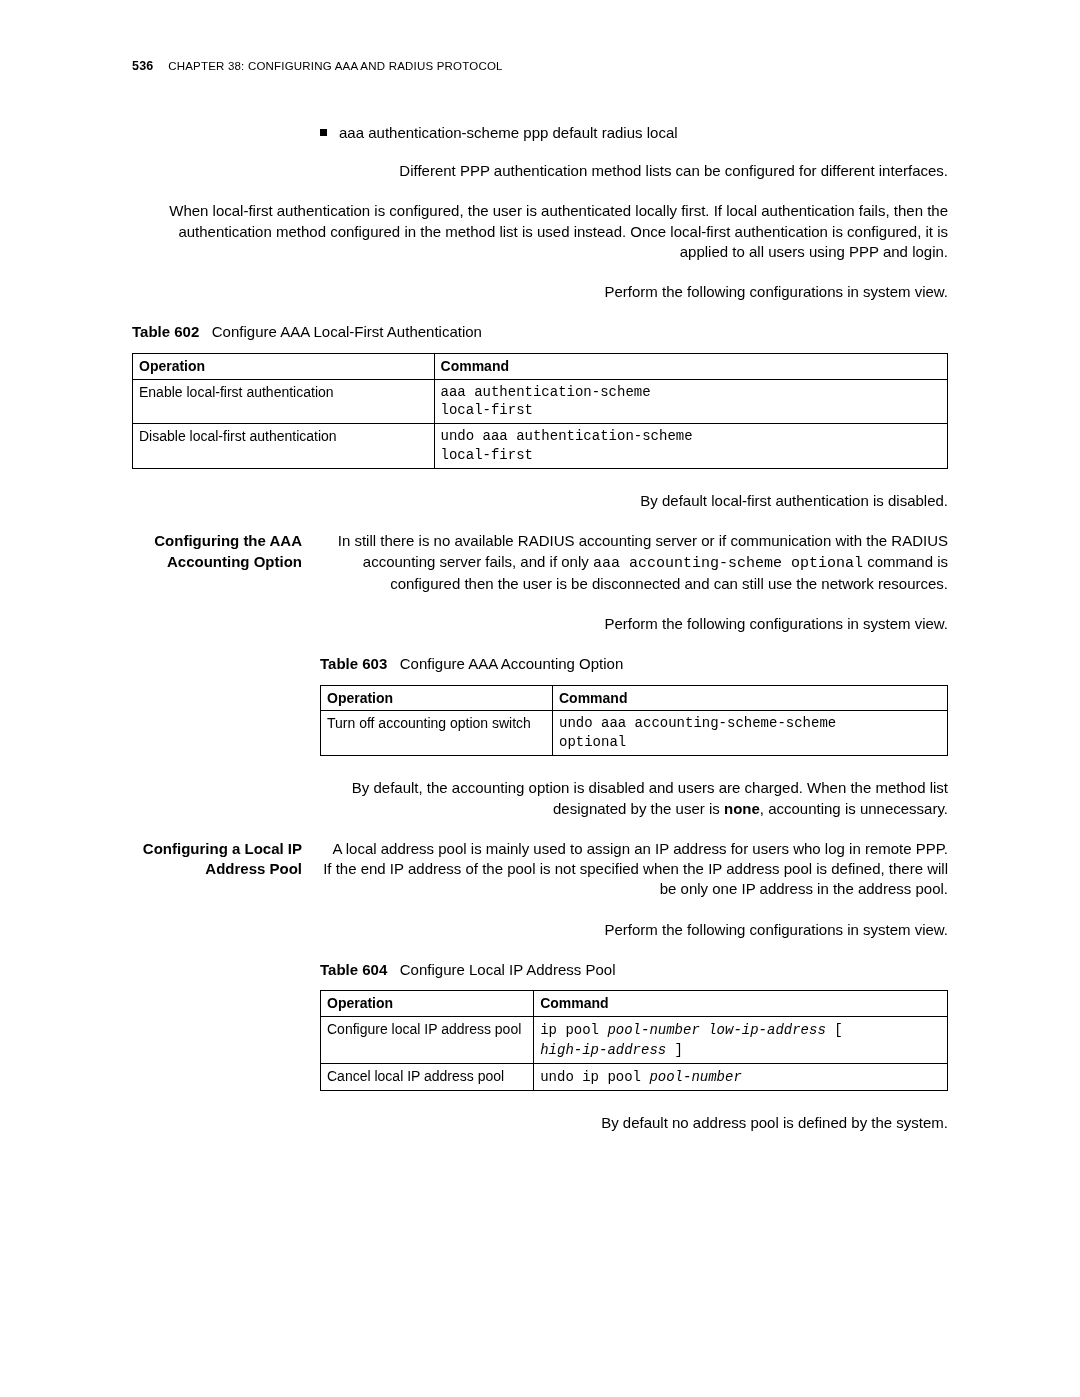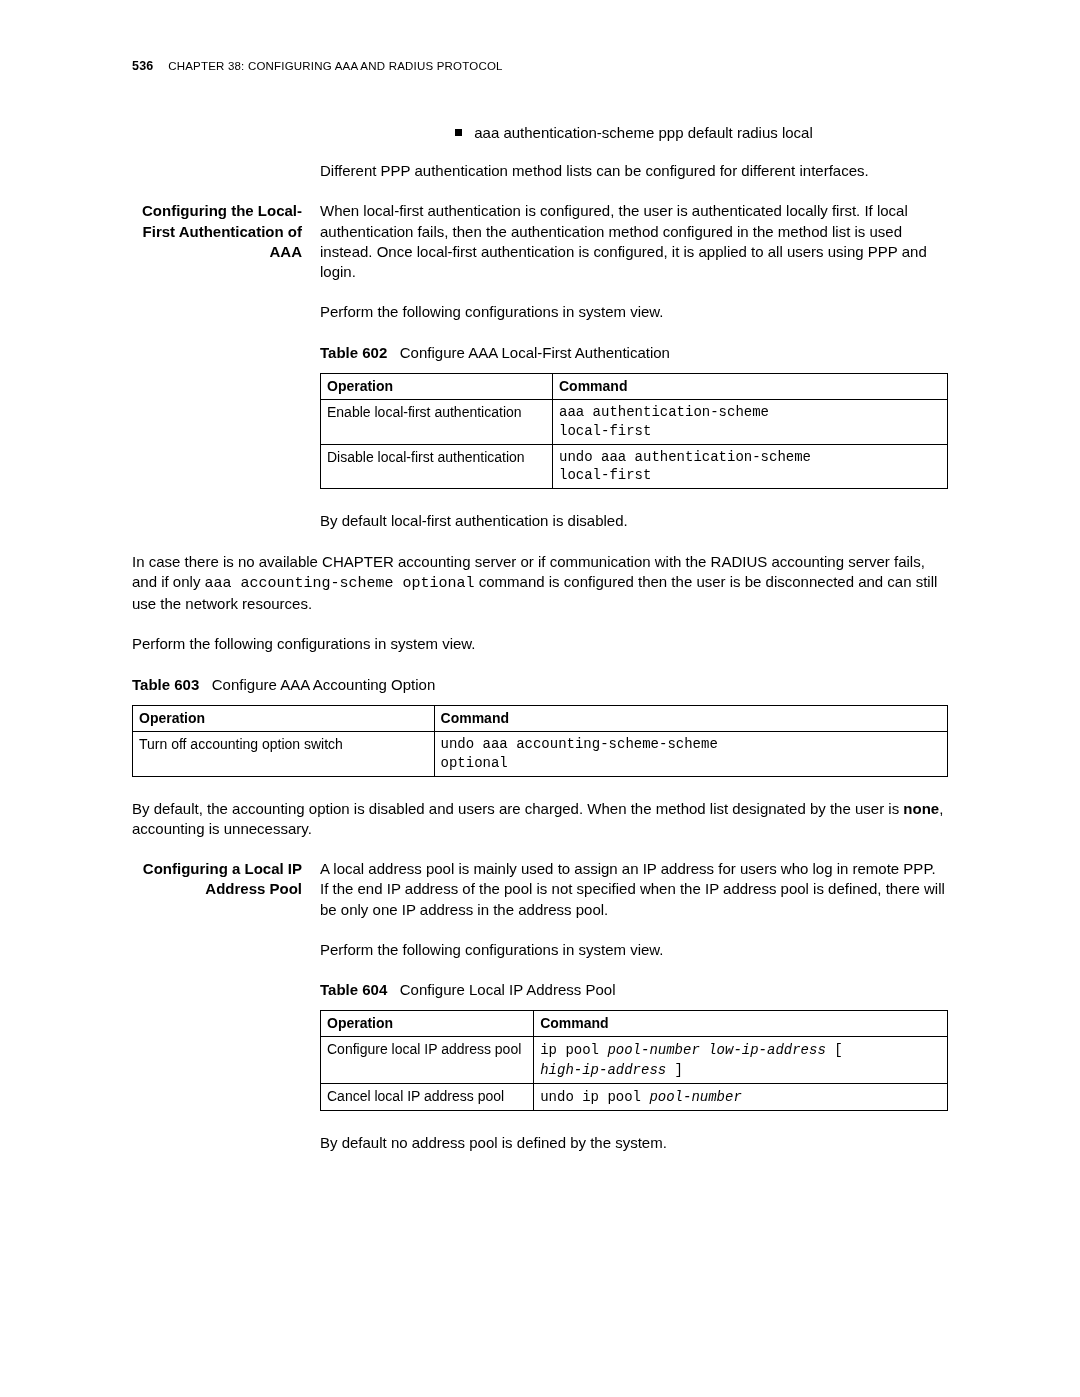--- a/index.html
+++ b/index.html
@@ -36,27 +36,27 @@
     text-align: right;
     font-weight: 700;
     font-size: 15px;
     flex-shrink: 0;
   }
   .body {
     flex: 1;
   }
   .para {
     margin: 0 0 20px 0;
+    text-align: right;
   }
   .bullet {
     display: flex;
     align-items: flex-start;
     gap: 12px;
     margin: 0 0 18px 0;
-    justify-content: center;
   }
   .bullet .sq {
     width: 7px;
     height: 7px;
     background: #000;
     margin-top: 6px;
     flex-shrink: 0;
   }
   .tcap {
     margin: 0 0 10px 0;
@@ -110,21 +110,20 @@
     <div class="body">
       <div class="bullet">
         <div class="sq"></div>
         <div>aaa authentication-scheme ppp default radius local</div>
       </div>
       <p class="para">Different PPP authentication method lists can be configured for different interfaces.</p>
     </div>
   </div>
 
   <div class="block">
-    <div class="sidehead">Configuring the Local-First Authentication of AAA</div>
     <div class="body">
       <p class="para">When local-first authentication is configured, the user is authenticated locally first. If local authentication fails, then the authentication method configured in the method list is used instead. Once local-first authentication is configured, it is applied to all users using PPP and login.</p>
       <p class="para">Perform the following configurations in system view.</p>
       <p class="tcap">
         <b>Table 602</b>&nbsp;&nbsp;
         <span>Configure AAA Local-First Authentication</span>
       </p>
       <table class="cmd">
         <colgroup>
             <col class="col-op">
@@ -149,23 +148,24 @@
             <span>local-first</span>
           </td>
         </tr>
       </tbody>
         </table>
       <p class="para">By default local-first authentication is disabled.</p>
     </div>
   </div>
 
   <div class="block">
+    <div class="sidehead">Configuring the AAA Accounting Option</div>
     <div class="body">
       <p class="para">
-        <span>In case there is no available CHAPTER accounting server or if communication with the RADIUS accounting server fails, and if only </span><span class="inline-mono">aaa accounting-scheme optional</span><span> command is configured then the user is be disconnected and can still use the network resources.</span>
+        <span>In still there is no available RADIUS accounting server or if communication with the RADIUS accounting server fails, and if only </span><span class="inline-mono">aaa accounting-scheme optional</span><span> command is configured then the user is be disconnected and can still use the network resources.</span>
       </p>
       <p class="para">Perform the following configurations in system view.</p>
       <p class="tcap">
         <b>Table 603</b>&nbsp;&nbsp;
         <span>Configure AAA Accounting Option</span>
       </p>
       <table class="cmd">
         <colgroup>
             <col class="col-op">
             <col class="col-cmd">

